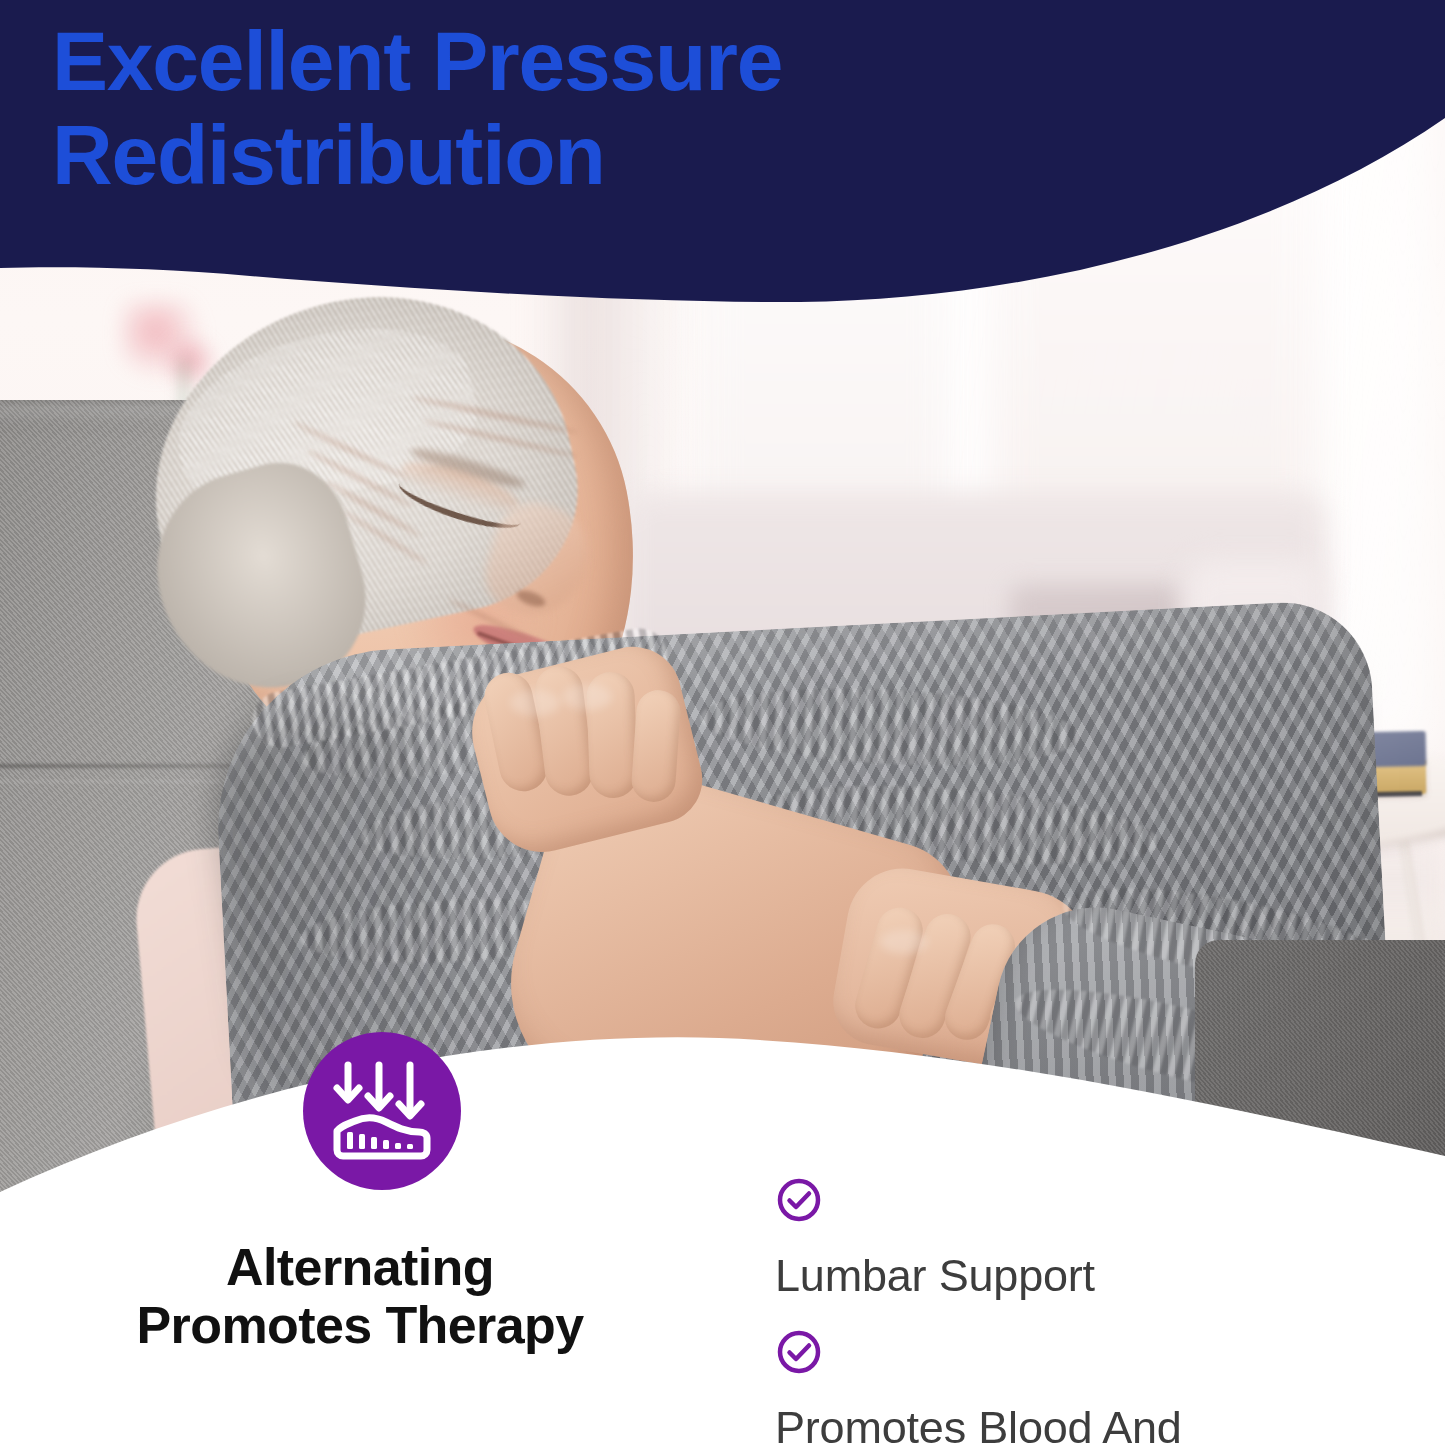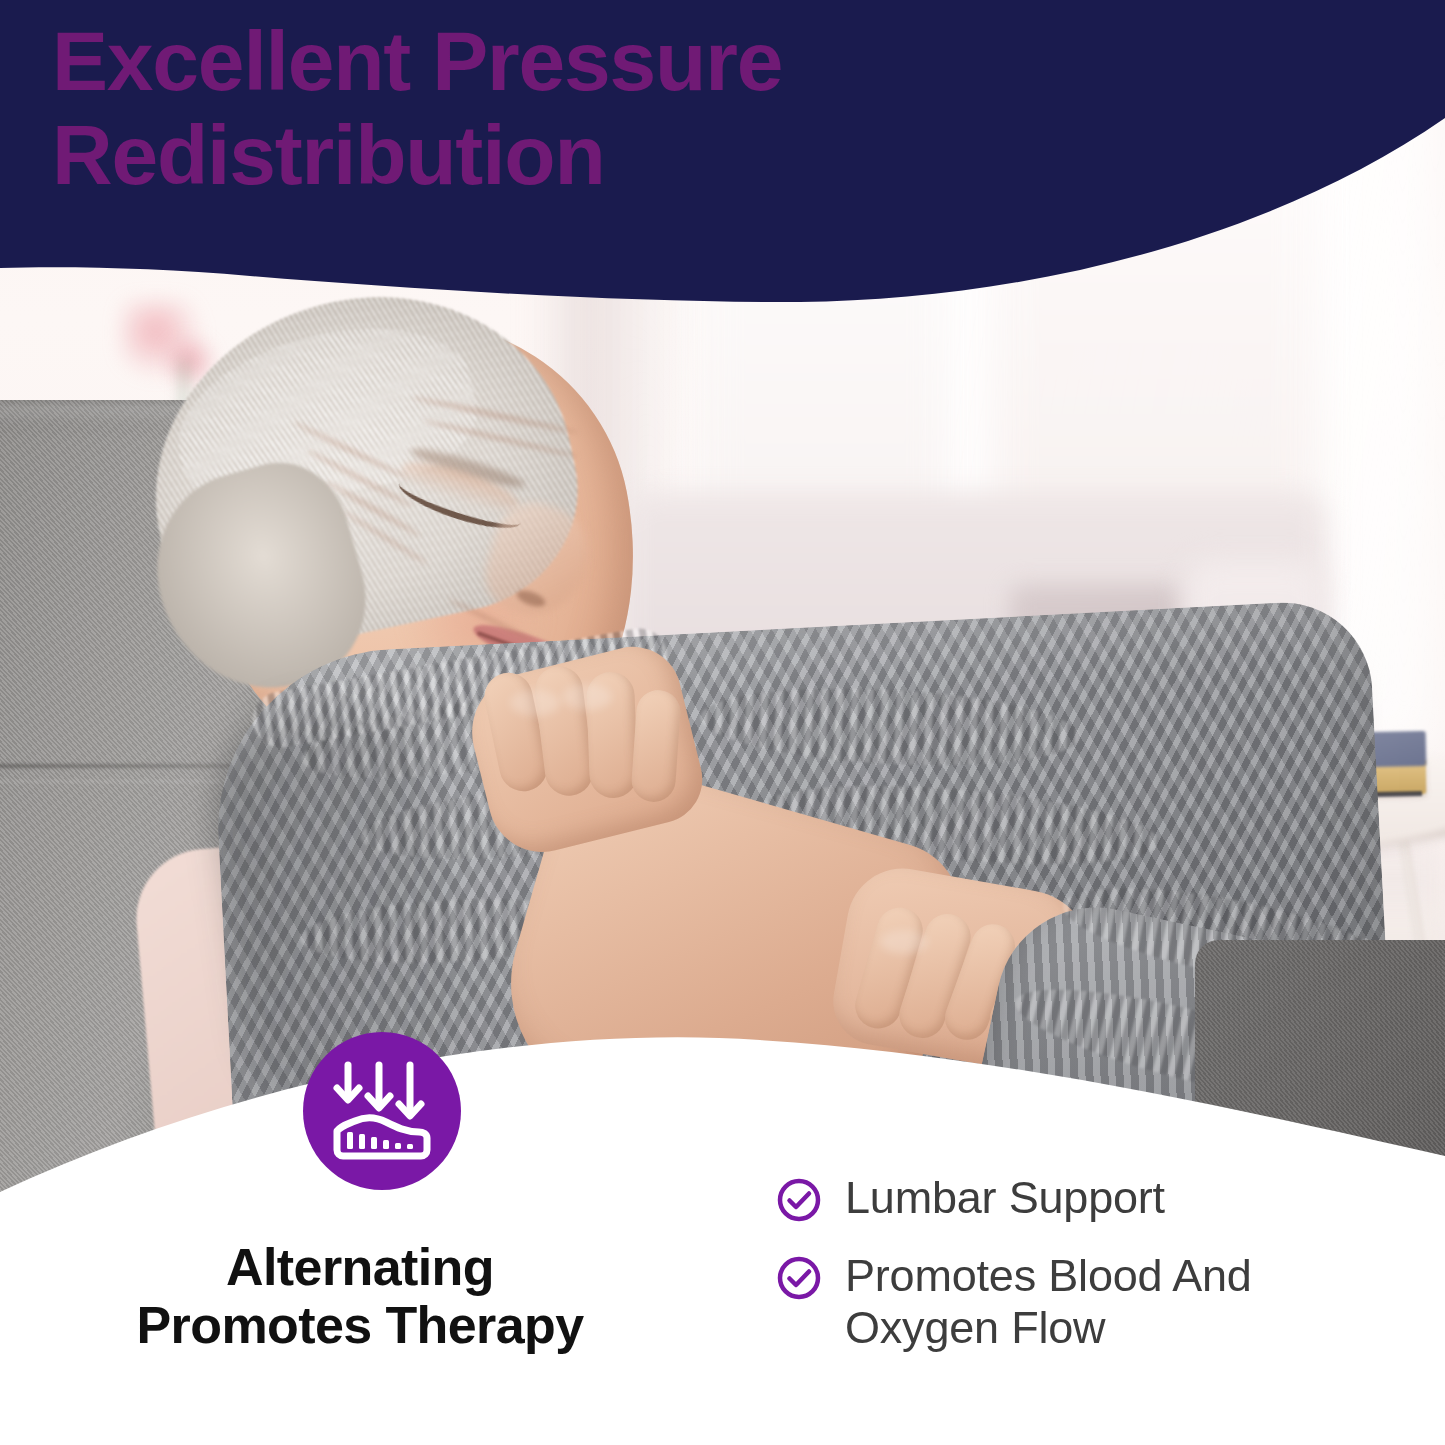--- a/index.html
+++ b/index.html
@@ -373,21 +373,21 @@
   .k2{left:562px;top:684px;width:50px;height:26px;}
   .k3{left:880px;top:930px;width:48px;height:24px;}
 
   
   .navy{
     position:absolute;left:0;top:0;width:1445px;height:360px;
     pointer-events:none;
   }
   .navy-title{
     position:absolute;left:52px;top:14px;
-    color:#701a75;
+    color:#1d4ed8;
     font-size:84px;
     font-weight:bold;
     line-height:1.12;
     letter-spacing:-1.2px;
     white-space:pre-line;
   }
 
   
   .bottom-svg{position:absolute;left:0;top:960px;width:1445px;height:485px;}
 
@@ -405,21 +405,21 @@
     color:#111111;
     font-size:52px;font-weight:bold;line-height:1.12;
     letter-spacing:-0.6px;
     white-space:pre-line;
   }
 
   .bullets{
     position:absolute;left:775px;top:1172px;width:640px;
   }
   .bullet{
-    display:flex;align-items:flex-start;gap:22px;margin-bottom:22px;
+    display:flex;align-items:flex-start;gap:22px;margin-bottom:22px;flex-direction:column;
   }
   .bullet .ring{flex:0 0 auto;margin-top:4px;}
   .bullet .btext{
     color:#3D3D3D;font-size:45px;line-height:1.16;letter-spacing:-0.2px;
     white-space:pre-line;
   }
 </style>
 </head>
 <body>
 

